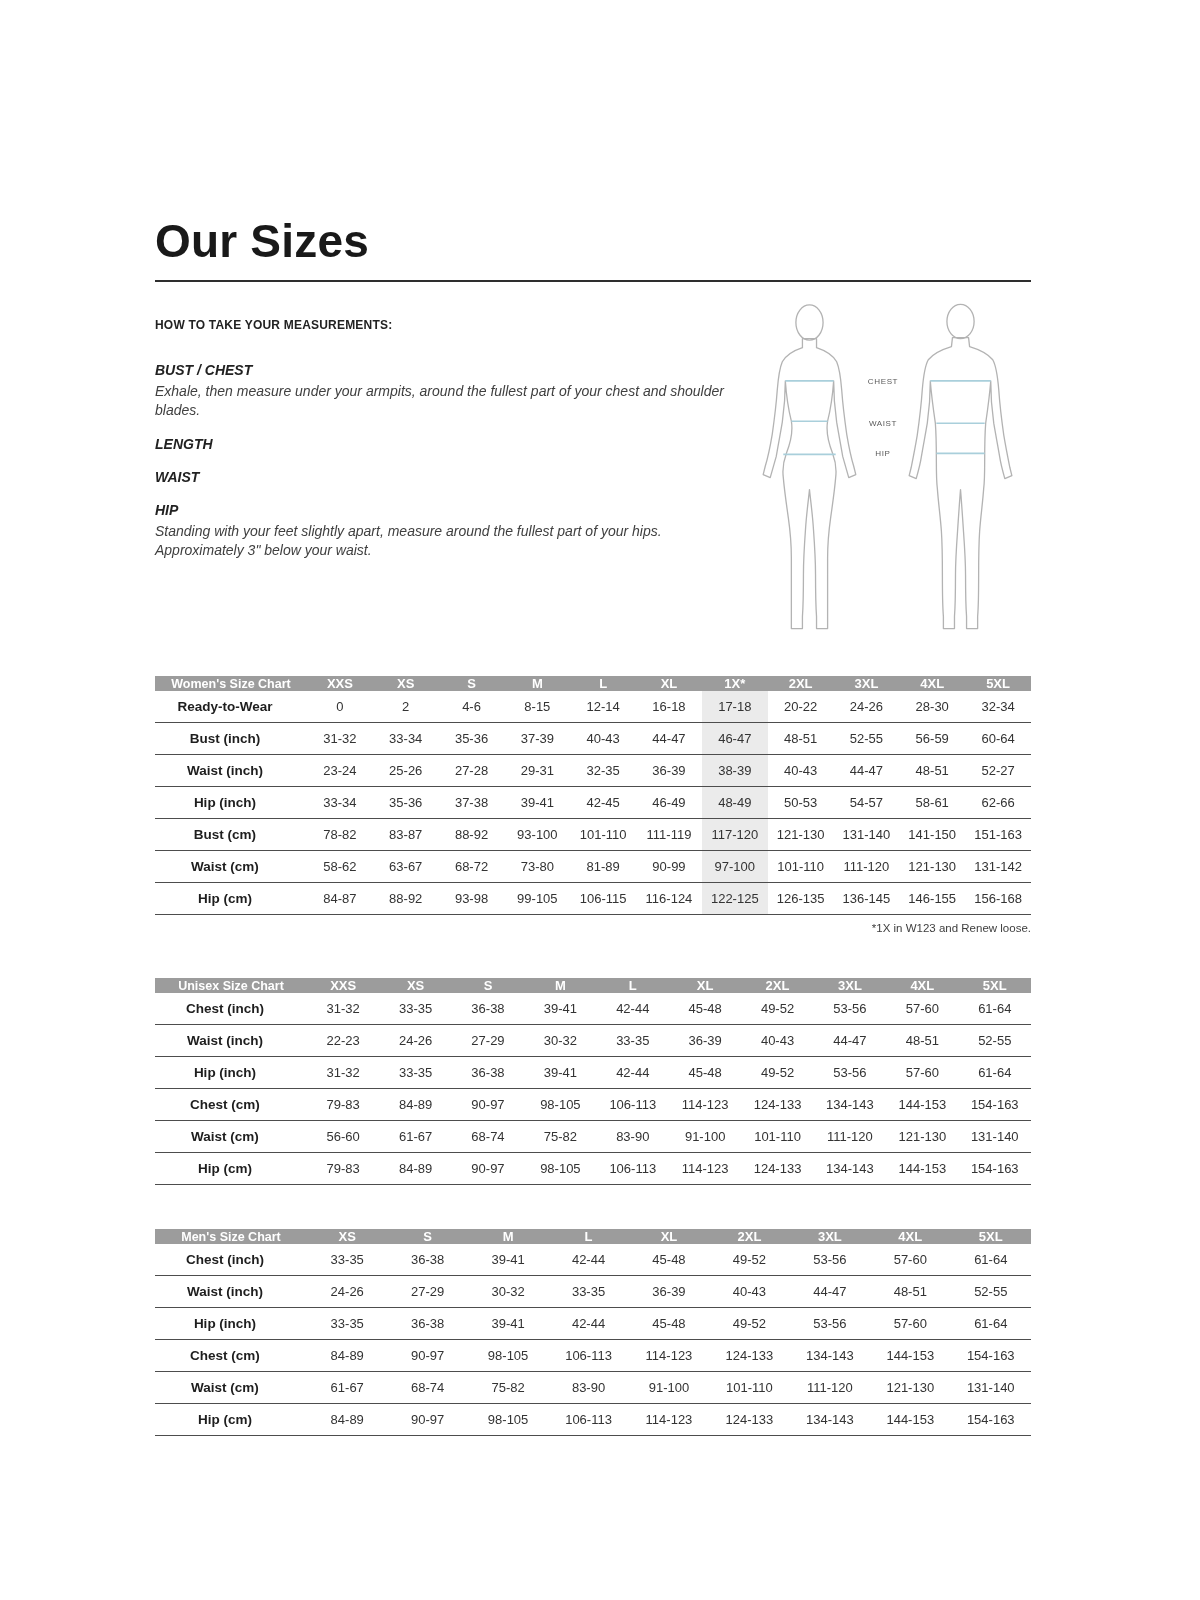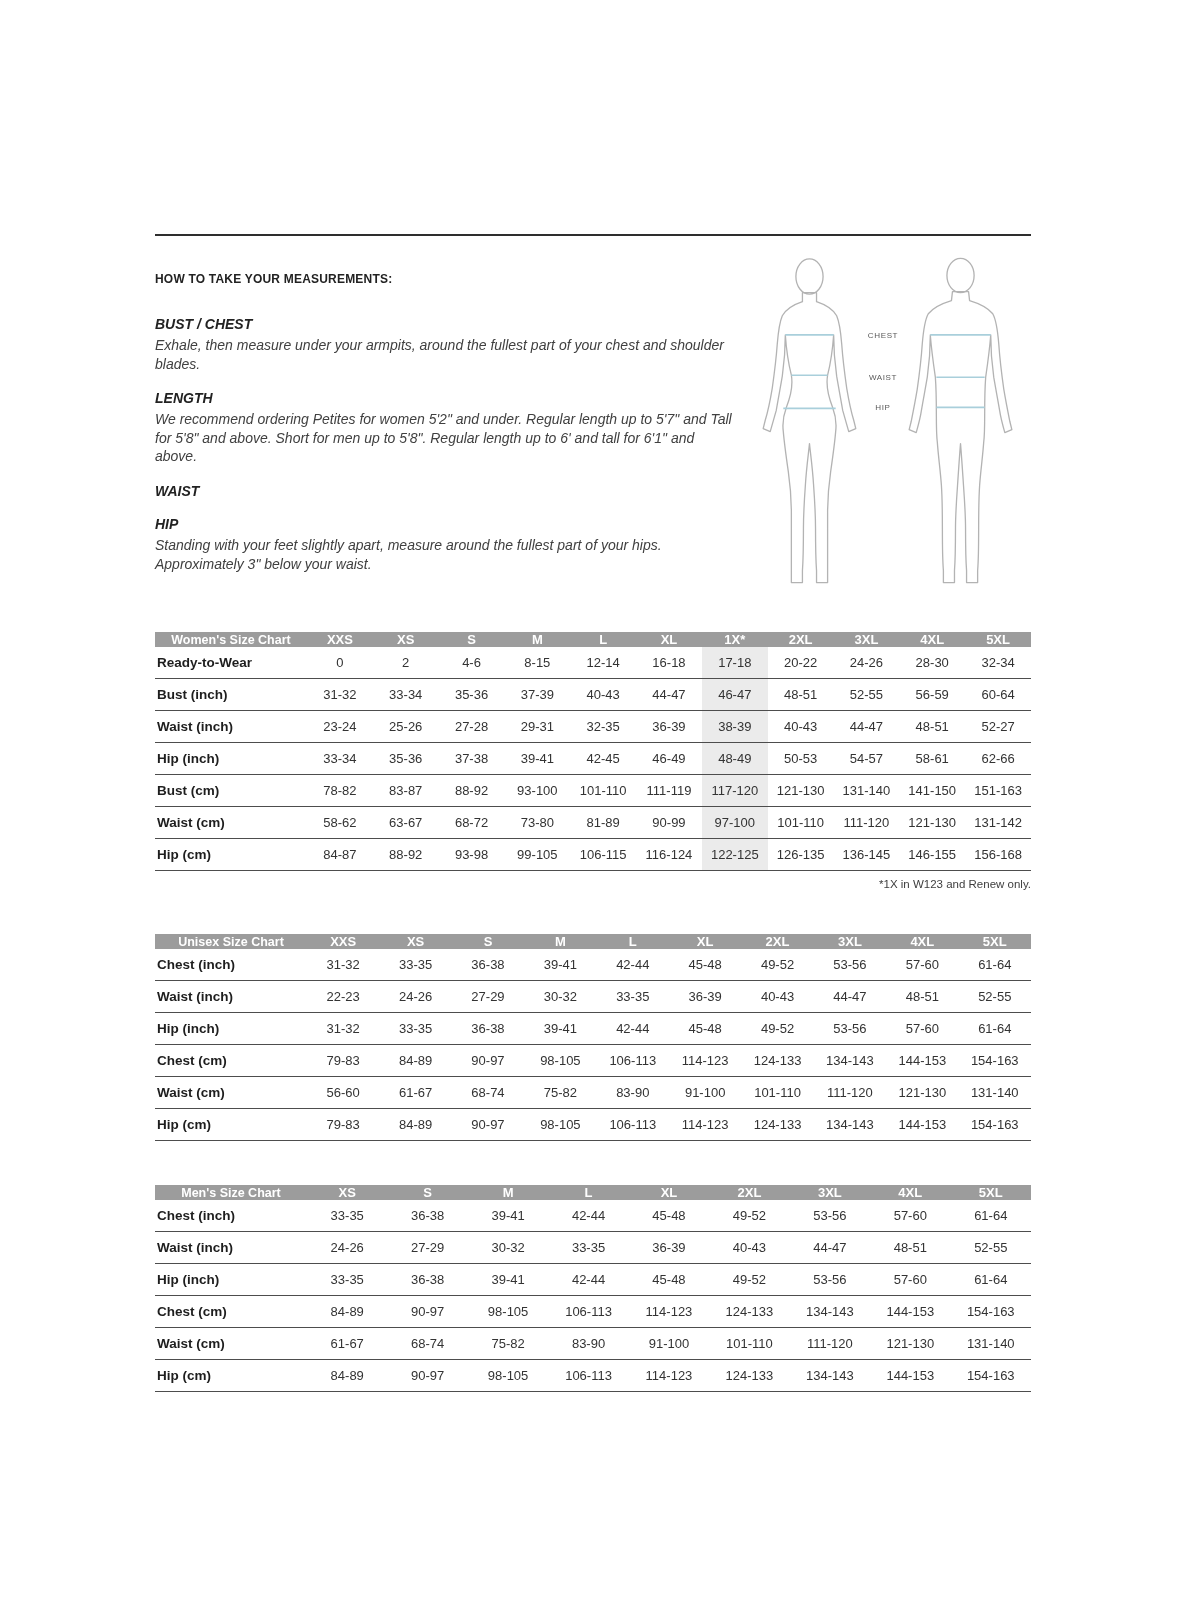--- a/index.html
+++ b/index.html
@@ -35,45 +35,45 @@
   .table-block:first-child { margin-top: 0; }
   .size-table { width: 100%; border-collapse: collapse; table-layout: fixed; }
   .size-table thead th {
     background: var(--header-gray, #9c9c9c); color: #fff;
     font-size: 13px; font-weight: bold; padding: 0 2px; text-align: center;
   }
   .size-table thead th.chart-title { font-size: 12.5px; }
   .size-table th:first-child { width: 152px; }
   .size-table tbody tr { border-bottom: 1px solid var(--row-line, #4d4d4d); }
   .size-table tbody th {
-    text-align: left; padding: 8px 14px 8px 2px; font-size: 13.5px;
+    text-align: center; padding: 8px 14px 8px 2px; font-size: 13.5px;
     color: #1e1e1e; font-weight: bold; white-space: nowrap;
   }
   .size-table tbody td { text-align: center; font-size: 13px; padding: 8px 1px; color: #333; }
   .size-table td.hl { background: var(--highlight, #ebebeb); }
   .footnote { text-align: right; font-size: 11.5px; color: #3e3e3e; margin: 7px 0 0; }
 </style>
 </head>
 <body>
 
 <main class="page">
 
+  <h1 class="page-title">Our Sizes</h1>
   <hr class="title-rule">
 
   <section class="top-section">
     <div class="instructions">
       <p class="inst-heading">HOW TO TAKE YOUR MEASUREMENTS:</p>
 
       <div class="inst-section">
         <p class="inst-title">BUST / CHEST</p>
         <p class="inst-body">Exhale, then measure under your armpits, around the fullest part of your chest and shoulder blades.</p>
       </div>
       <div class="inst-section">
         <p class="inst-title">LENGTH</p>
-        <p class="inst-body">We recommend ordering Petites for women 5'2" and under. Regular length up to 5'7" and Tall for 5'8" and above. Short for men up to 5'8". Regular length up to 6' and tall for 6'1" and above.</p>
       </div>
       <div class="inst-section">
         <p class="inst-title">WAIST</p>
       </div>
       <div class="inst-section">
         <p class="inst-title">HIP</p>
         <p class="inst-body">Standing with your feet slightly apart, measure around the fullest part of your hips. Approximately 3" below your waist.</p>
       </div>
     </div>
 
@@ -239,21 +239,21 @@
               <td>116-124</td>
               <td class="hl">122-125</td>
               <td>126-135</td>
               <td>136-145</td>
               <td>146-155</td>
               <td>156-168</td>
             </tr>
           </tbody>
         </table>
       </div>
-    <p class="footnote">*1X in W123 and Renew only.</p>
+    <p class="footnote">*1X in W123 and Renew loose.</p>
     <div class="table-block">
         <table class="size-table">
           <thead>
             <tr>
               <th class="chart-title">Unisex Size Chart</th>
               <th>XXS</th>
               <th>XS</th>
               <th>S</th>
               <th>M</th>
               <th>L</th>

